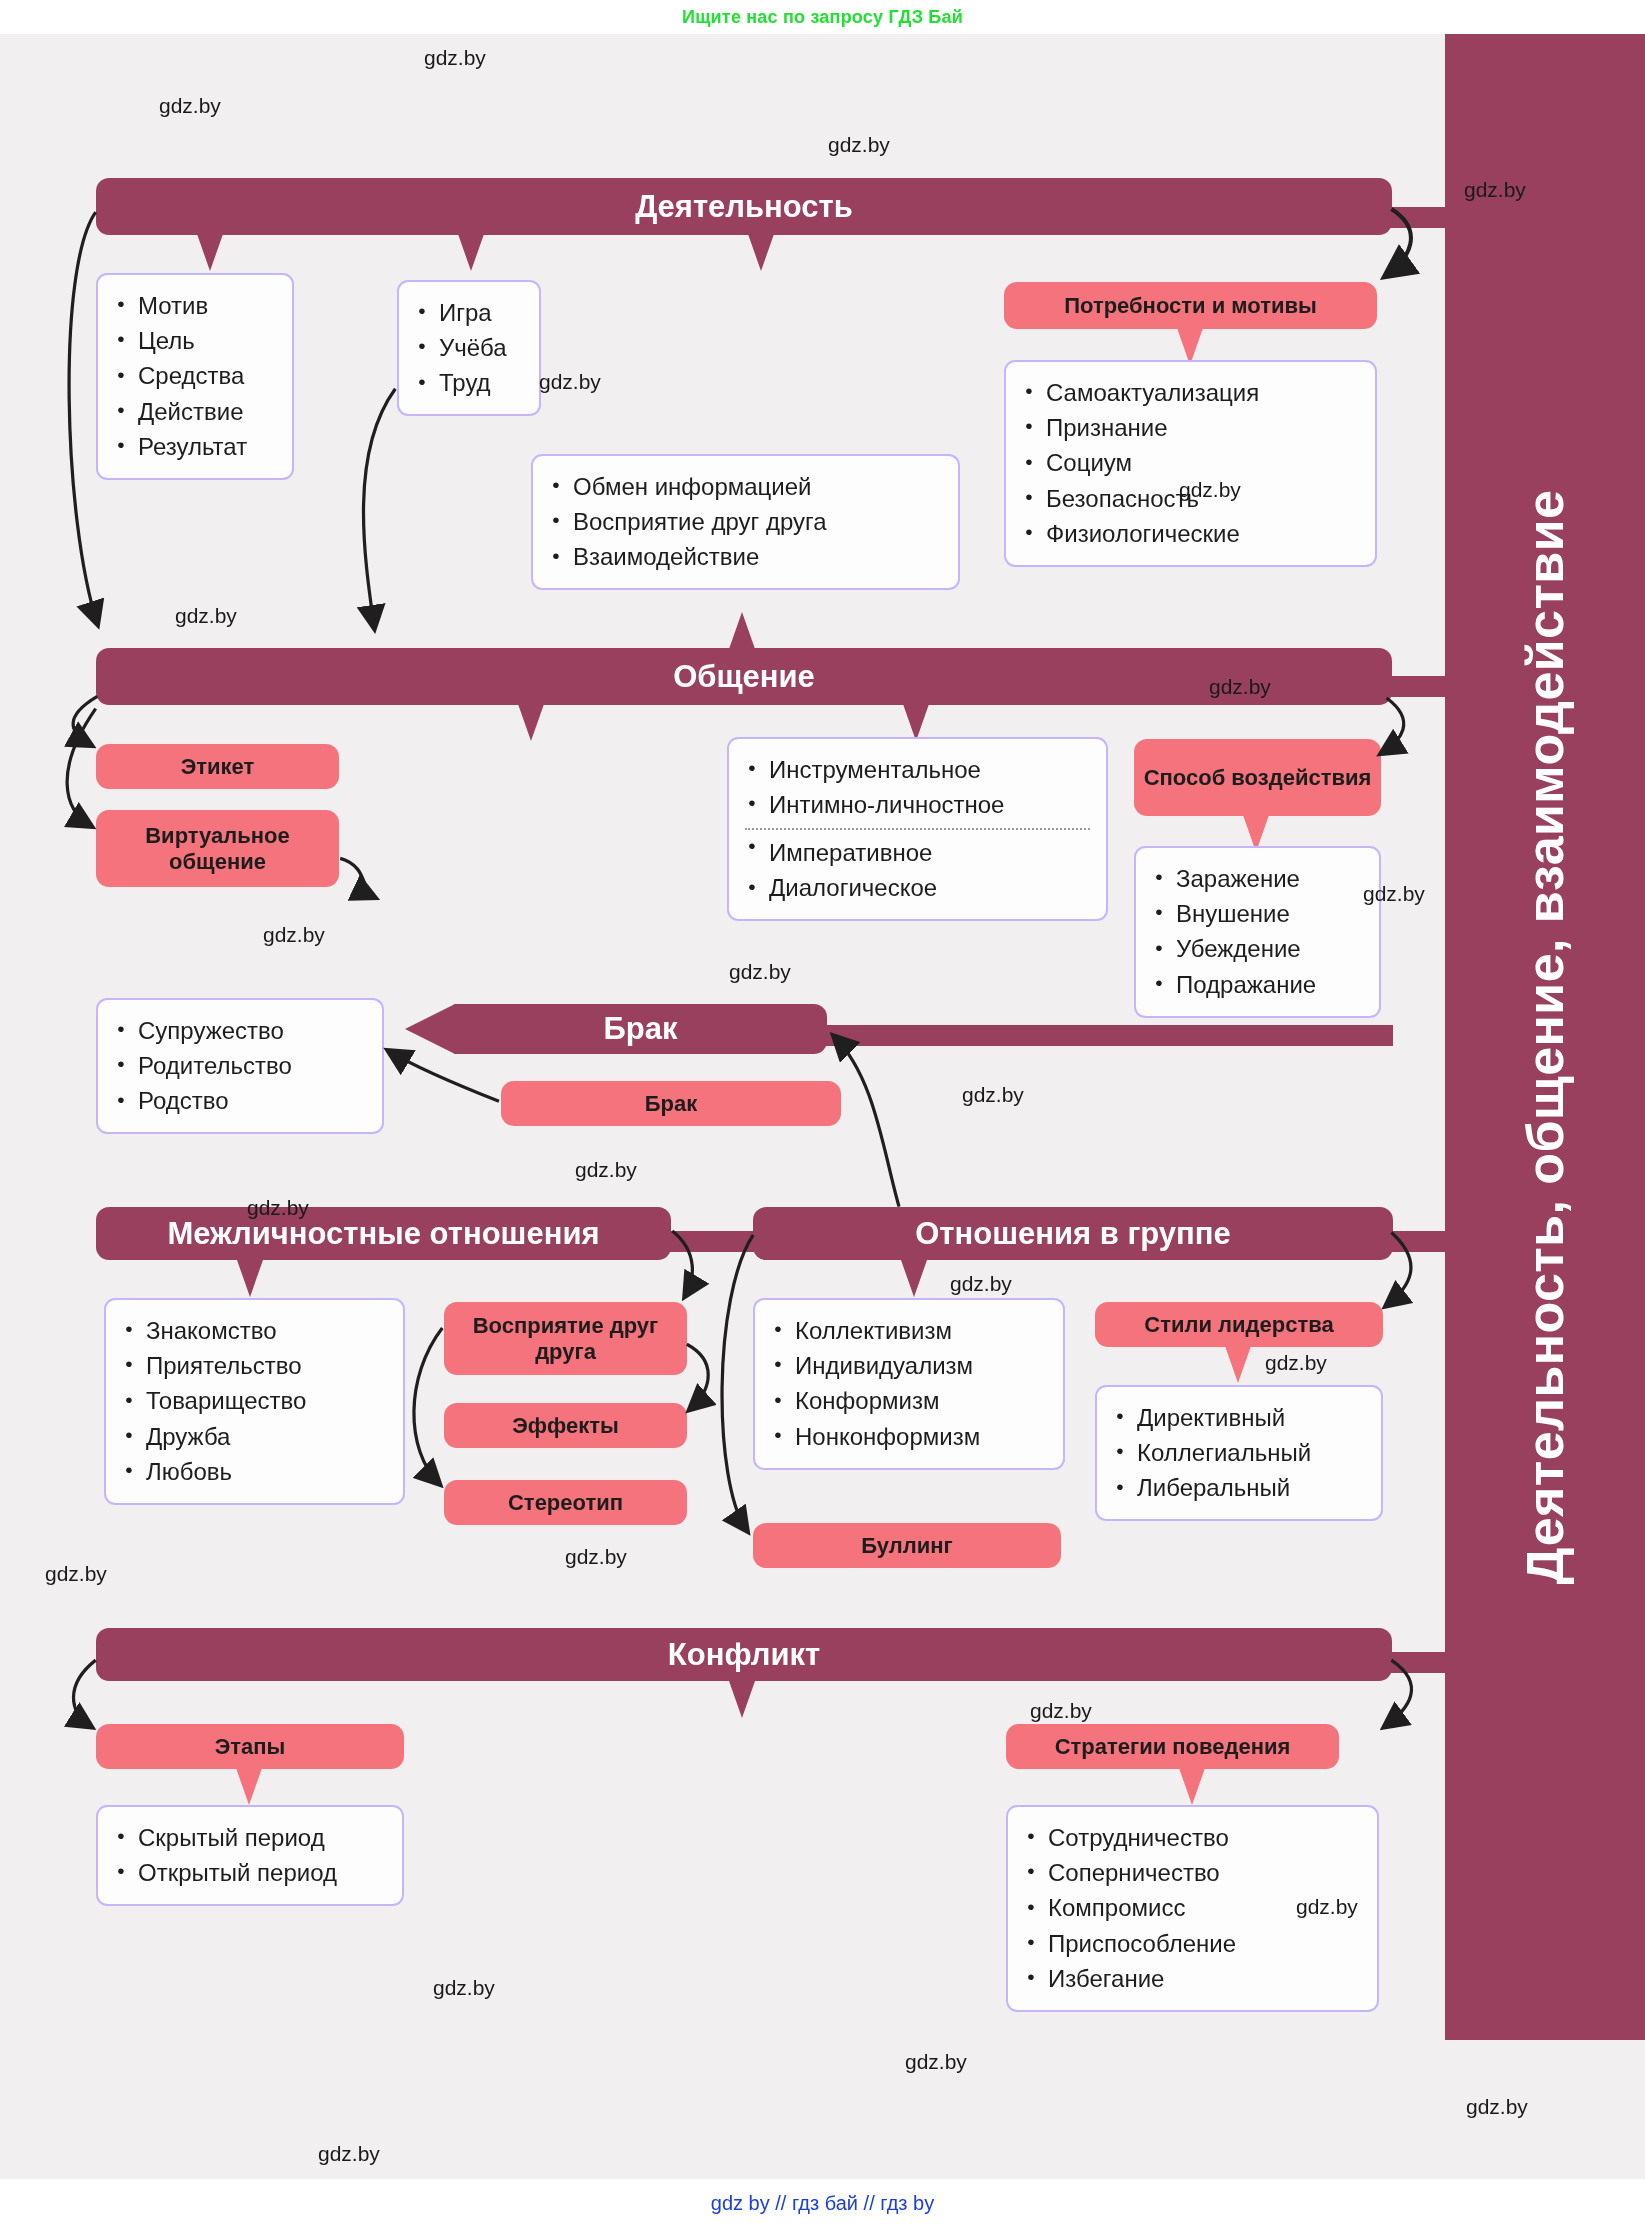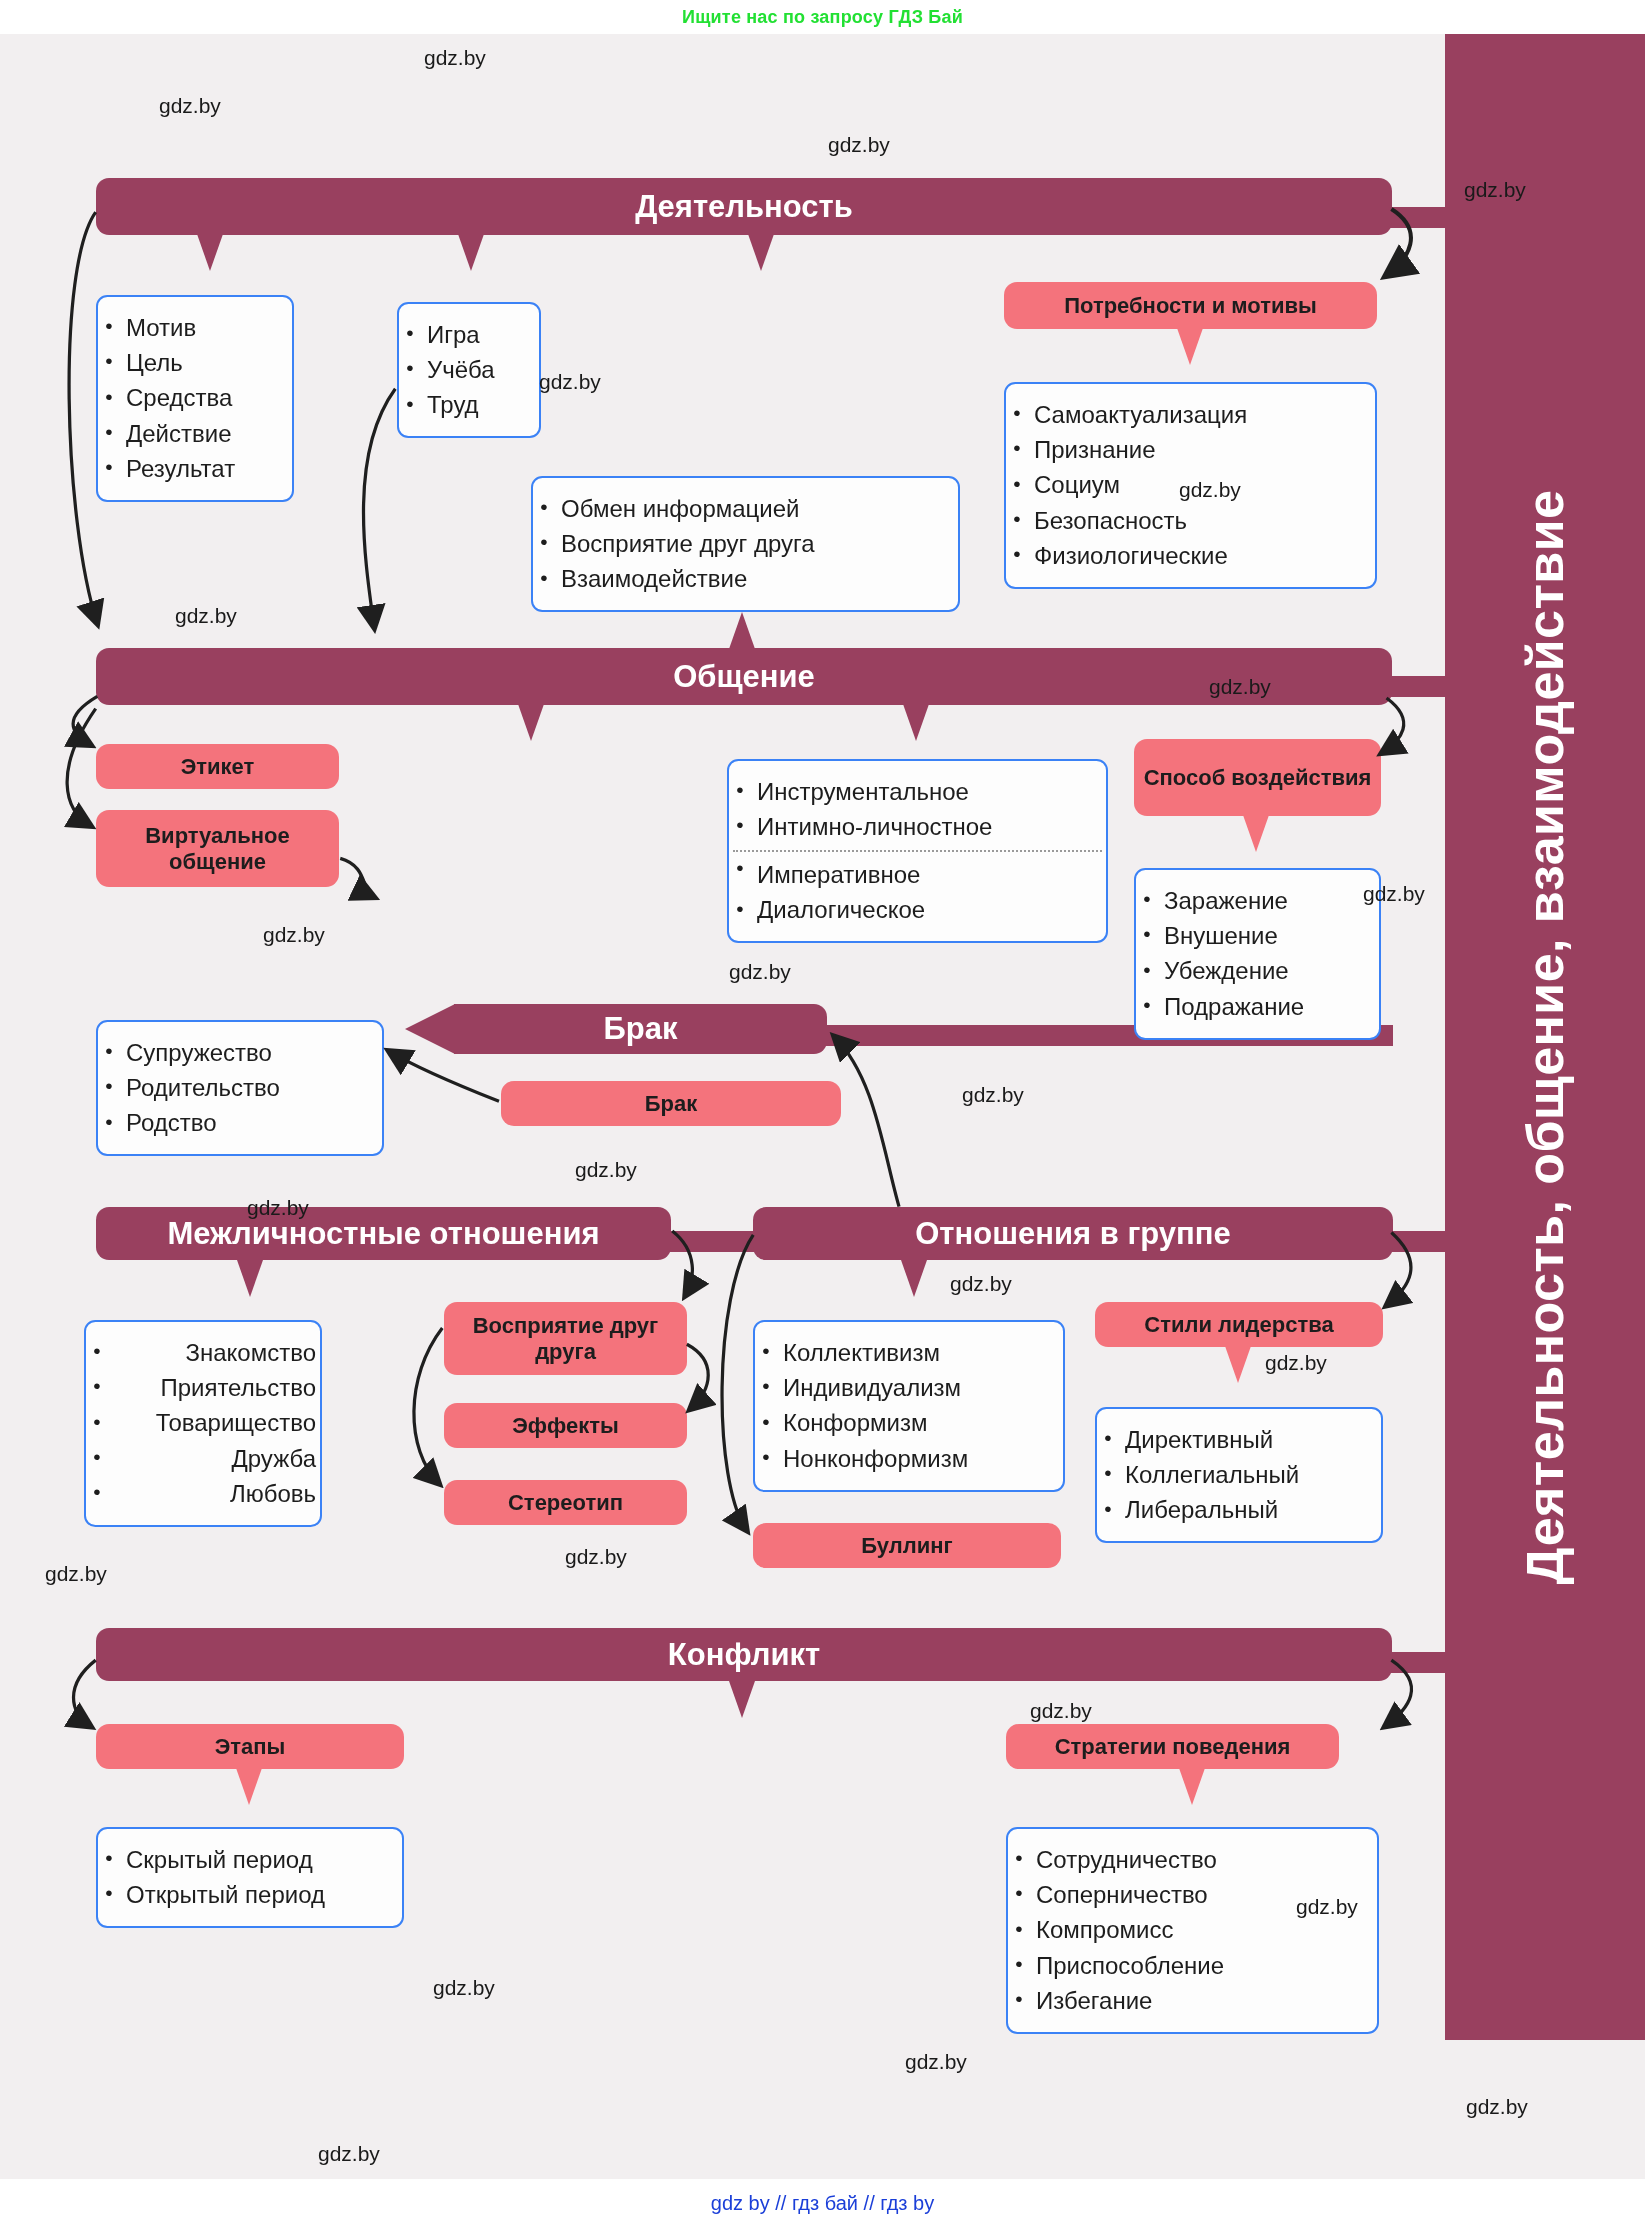--- a/index.html
+++ b/index.html
@@ -70,25 +70,24 @@
     border-left: 13.8px solid transparent;
     border-right: 13.8px solid transparent;
   }
   .notch.dark { border-top: 37px solid #99405f; }
   .notch.pinkn { border-top: 37px solid #f4737c; }
 
   
   .box {
     position: absolute;
     background: #fdfdfd;
-    border: 2px solid #3b82f6;
+    border: 2px solid #c4b5fd;
     border-radius: 11.3px;
-    padding: 13px 4px;
+    padding: 13px 16px;
     z-index: 6;
-    margin-top: 22px;
   }
   .box ul { list-style: none; }
   .box li {
     font-size: 24px; color: #1d1d1d; line-height: 1.0;
     padding: 5.7px 0 5.7px 24px; position: relative; white-space: nowrap;
   }
   .box li::before {
     content: "•"; position: absolute; left: 3.2px; top: 4.9px; font-size: 21px;
   }
   .box li.sep { border-top: 2.4px dotted #9a9a9a; margin-top: 4.9px; padding-top: 11.3px; }
@@ -235,21 +234,21 @@
 
   <div class="pill" style="left:501px;top:1081px;width:340px;height:45px;">
     <span>Брак</span>
   </div>
 
   <div class="hdr" style="left:96px;top:1207px;width:575px;height:53px;">
     <span>Межличностные отношения</span>
   </div>
   <div class="notch dark" style="left:237px;top:1260px;"></div>
 
-  <div class="box" style="left:84px;top:1298px;width:238px;text-align:right;">
+  <div class="box" style="left:104px;top:1298px;width:301px;">
     <ul>
       <li>Знакомство</li>
       <li>Приятельство</li>
       <li>Товарищество</li>
       <li>Дружба</li>
       <li>Любовь</li>
     </ul>
   </div>
 
   <div class="pill" style="left:444px;top:1302px;width:243px;height:73px;">

